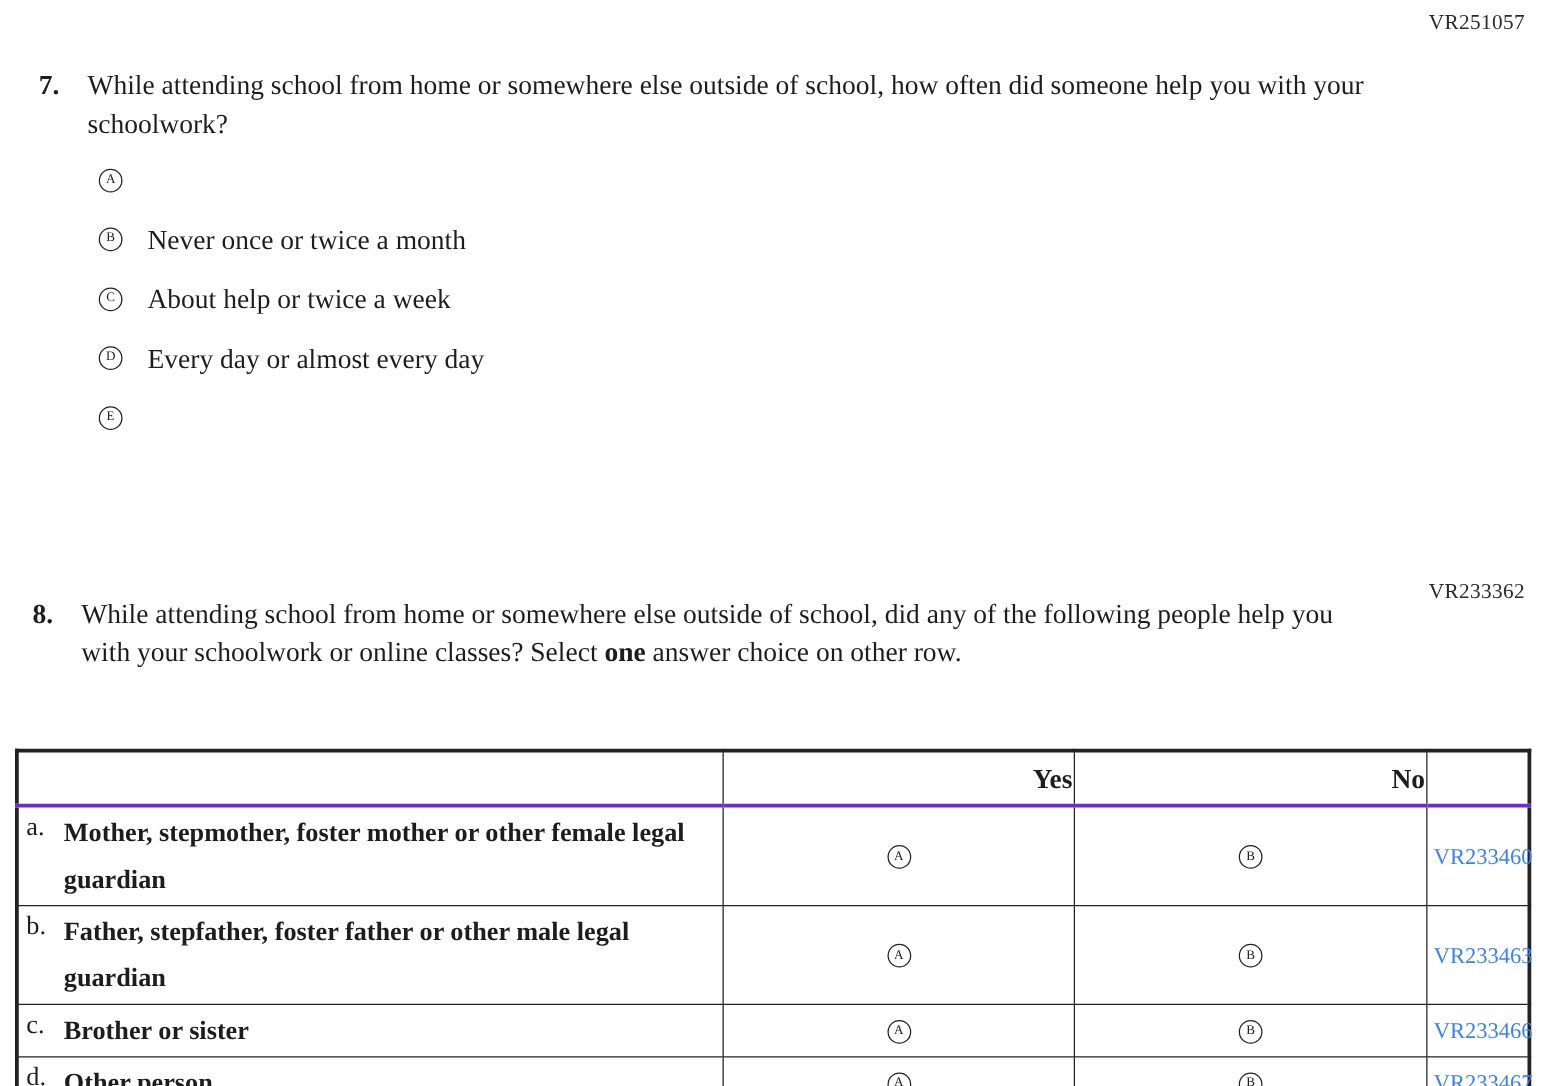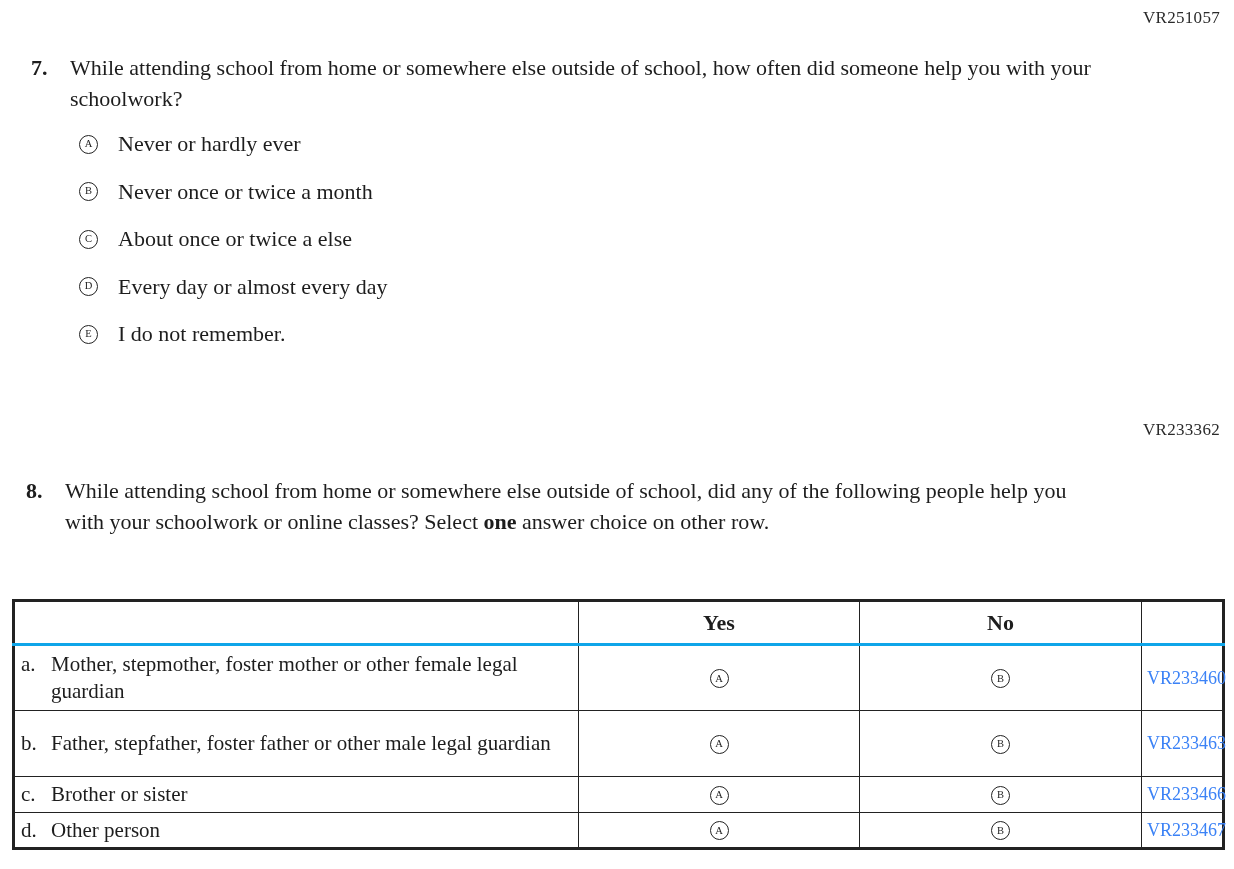--- a/index.html
+++ b/index.html
@@ -7,21 +7,21 @@
     width: 1234px;
     height: 869px;
     background: #ffffff;
     color: #1d1d1d;
     font-family: "Liberation Serif", "DejaVu Serif", serif;
     position: relative;
     overflow: hidden;
   }
   .code { font-size: 17px; letter-spacing: 0.3px; color: #2a2a2a; }
   .code-top { position: absolute; top: 8px; right: 14px; }
-  .code-mid { position: absolute; top: 420px; right: 14px; }
+  .code-mid { position: absolute; top: 463px; right: 14px; }
 
   .question { position: absolute; display: flex; }
   .q7 { top: 52px; left: 31px; width: 1070px; }
   .q8 { top: 475px; left: 26px; width: 1075px; }
   .qnum { font-weight: bold; font-size: 22px; width: 39px; flex: 0 0 39px; line-height: 31px; }
   .qtext { font-size: 22px; line-height: 31px; flex: 1; }
   .qtext b { font-weight: bold; text-align: center; }
 
   .options { position: absolute; top: 133px; left: 79px; }
   .option { display: flex; align-items: center; margin-bottom: 25.5px; height: 22px; }
@@ -34,66 +34,64 @@
   }
   .option .label { font-size: 22px; margin-left: 20px; white-space: nowrap; }
 
   table.grid {
     position: absolute; top: 599px; left: 12px;
     width: 1210px; table-layout: fixed;
     border-collapse: collapse;
     border: 3px solid #222;
   }
   table.grid td, table.grid th { border: 1.6px solid #222; box-sizing: border-box; }
-  table.grid tr.head th { border-bottom: 3px solid #0ea5e9; }
+  table.grid tr.head th { border-bottom: 3px solid #6d28d9; text-align: right; }
   col.c-label { width: 565px; }
   col.c-yes   { width: 281px; }
   col.c-no    { width: 282px; }
   col.c-code  { width: 82px; }
   tr.head { height: 44px; }
   tr.r-tall { height: 66px; }
   tr.r-short { height: 36px; }
   .head-label { font-size: 22px; font-weight: bold; text-align: center; }
   .row-label-cell { vertical-align: middle; padding: 2px 6px 2px 6px; }
   .row-label { display: flex; align-items: flex-start; }
   .row-letter { font-size: 21px; width: 30px; flex: 0 0 30px; line-height: 27px; }
-  .row-text { font-size: 21px; line-height: 27px; flex: 1; }
+  .row-text { font-size: 21px; line-height: 37px; flex: 1; font-weight: bold; }
   .bubble-cell { text-align: center; vertical-align: middle; }
   .code-cell { font-size: 18px; padding-left: 5px; vertical-align: middle; color: #3b82f6; }
 </style>
 </head>
 <body>
 
 <div class="code code-top">VR251057</div>
 
 <div class="question q7">
   <div class="qnum">7.</div>
   <div class="qtext">While attending school from home or somewhere else outside of school, how often did someone help you with your schoolwork?</div>
 </div>
 
 <div class="options">
   <div class="option">
     <span class="bubble">A</span>
-    <span class="label">Never or hardly ever</span>
   </div>
   <div class="option">
     <span class="bubble">B</span>
     <span class="label">Never once or twice a month</span>
   </div>
   <div class="option">
     <span class="bubble">C</span>
-    <span class="label">About once or twice a else</span>
+    <span class="label">About help or twice a week</span>
   </div>
   <div class="option">
     <span class="bubble">D</span>
     <span class="label">Every day or almost every day</span>
   </div>
   <div class="option">
     <span class="bubble">E</span>
-    <span class="label">I do not remember.</span>
   </div>
 </div>
 
 <div class="code code-mid">VR233362</div>
 
 <div class="question q8">
   <div class="qnum">8.</div>
   <div class="qtext"><span>While attending school from home or somewhere else outside of school, did any of the following people help you with your schoolwork or online classes? Select </span><b>one</b><span> answer choice on other row.</span></div>
 </div>
 

